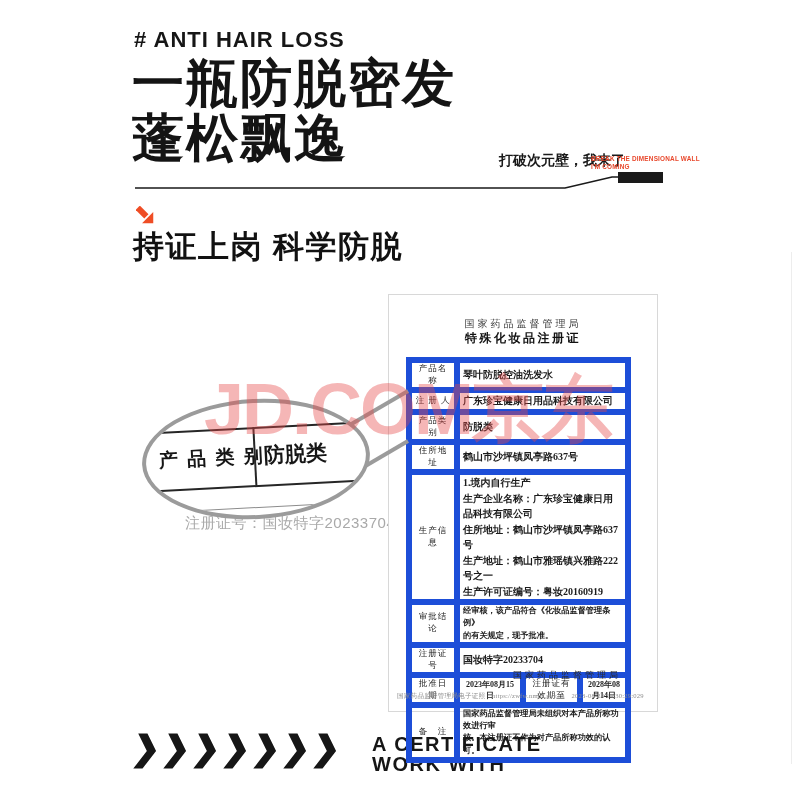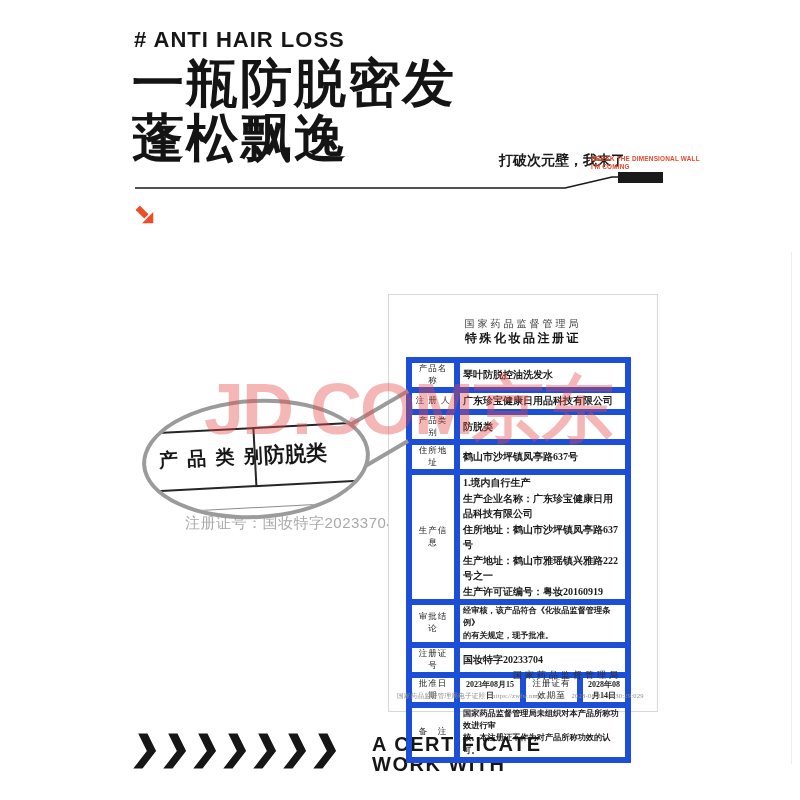--- a/index.html
+++ b/index.html
@@ -85,20 +85,21 @@
 
   <svg class="divider-svg" width="545" height="24" viewBox="0 0 545 24">
     <polyline points="5,20 435,20 482,9 490,9" fill="none" stroke="#1a1a1a" stroke-width="1.6"></polyline>
     <rect x="488" y="4" width="45" height="11" fill="#1a1a1a"></rect>
   </svg>
 
   <svg class="arrow-svg" width="19" height="19" viewBox="0 0 22 22">
     <path d="M2 2 L12 12" stroke="#ef4d25" stroke-width="7"></path>
     <polygon points="20,20 20,7 7,20" fill="#ef4d25"></polygon>
   </svg>
+  <div class="section-heading">持证上岗 科学防脱</div>
 
   <div class="sheet">
     <div class="cert-authority">国家药品监督管理局</div>
     <div class="cert-title">特殊化妆品注册证</div>
 
     <table class="cert">
       <colgroup>
           <col style="width:48px">
           <col style="width:66px">
           <col style="width:57px">

